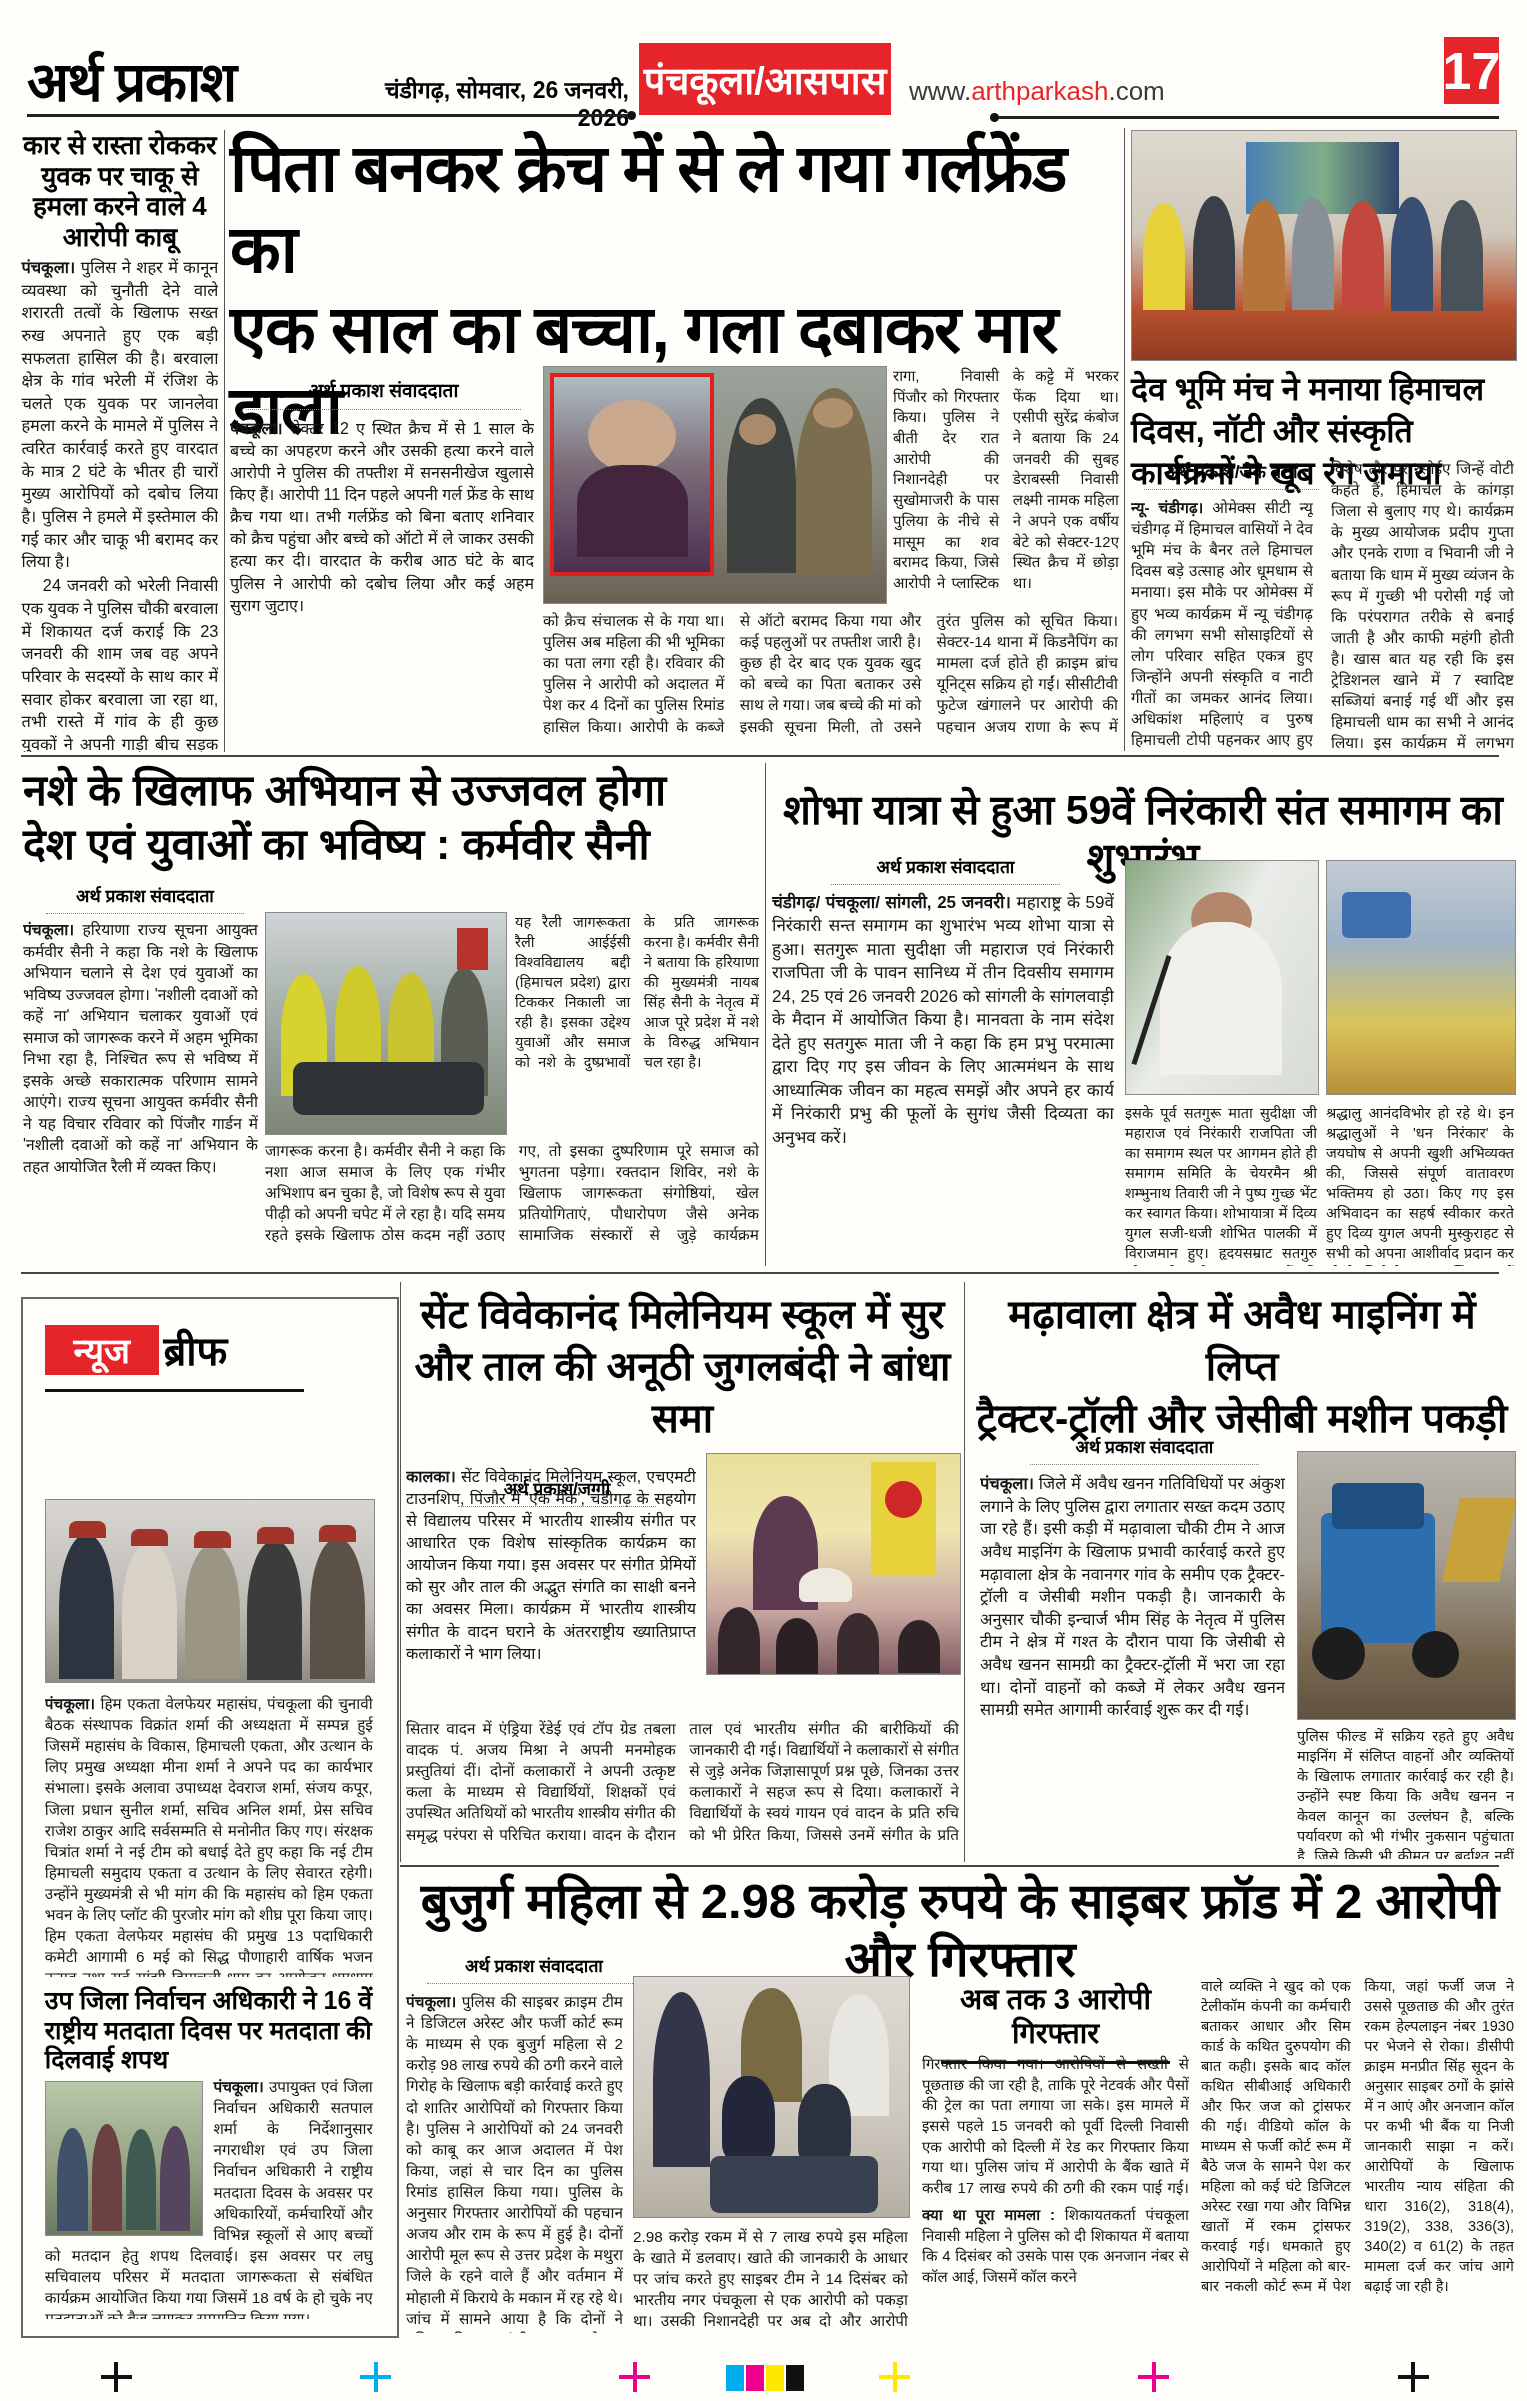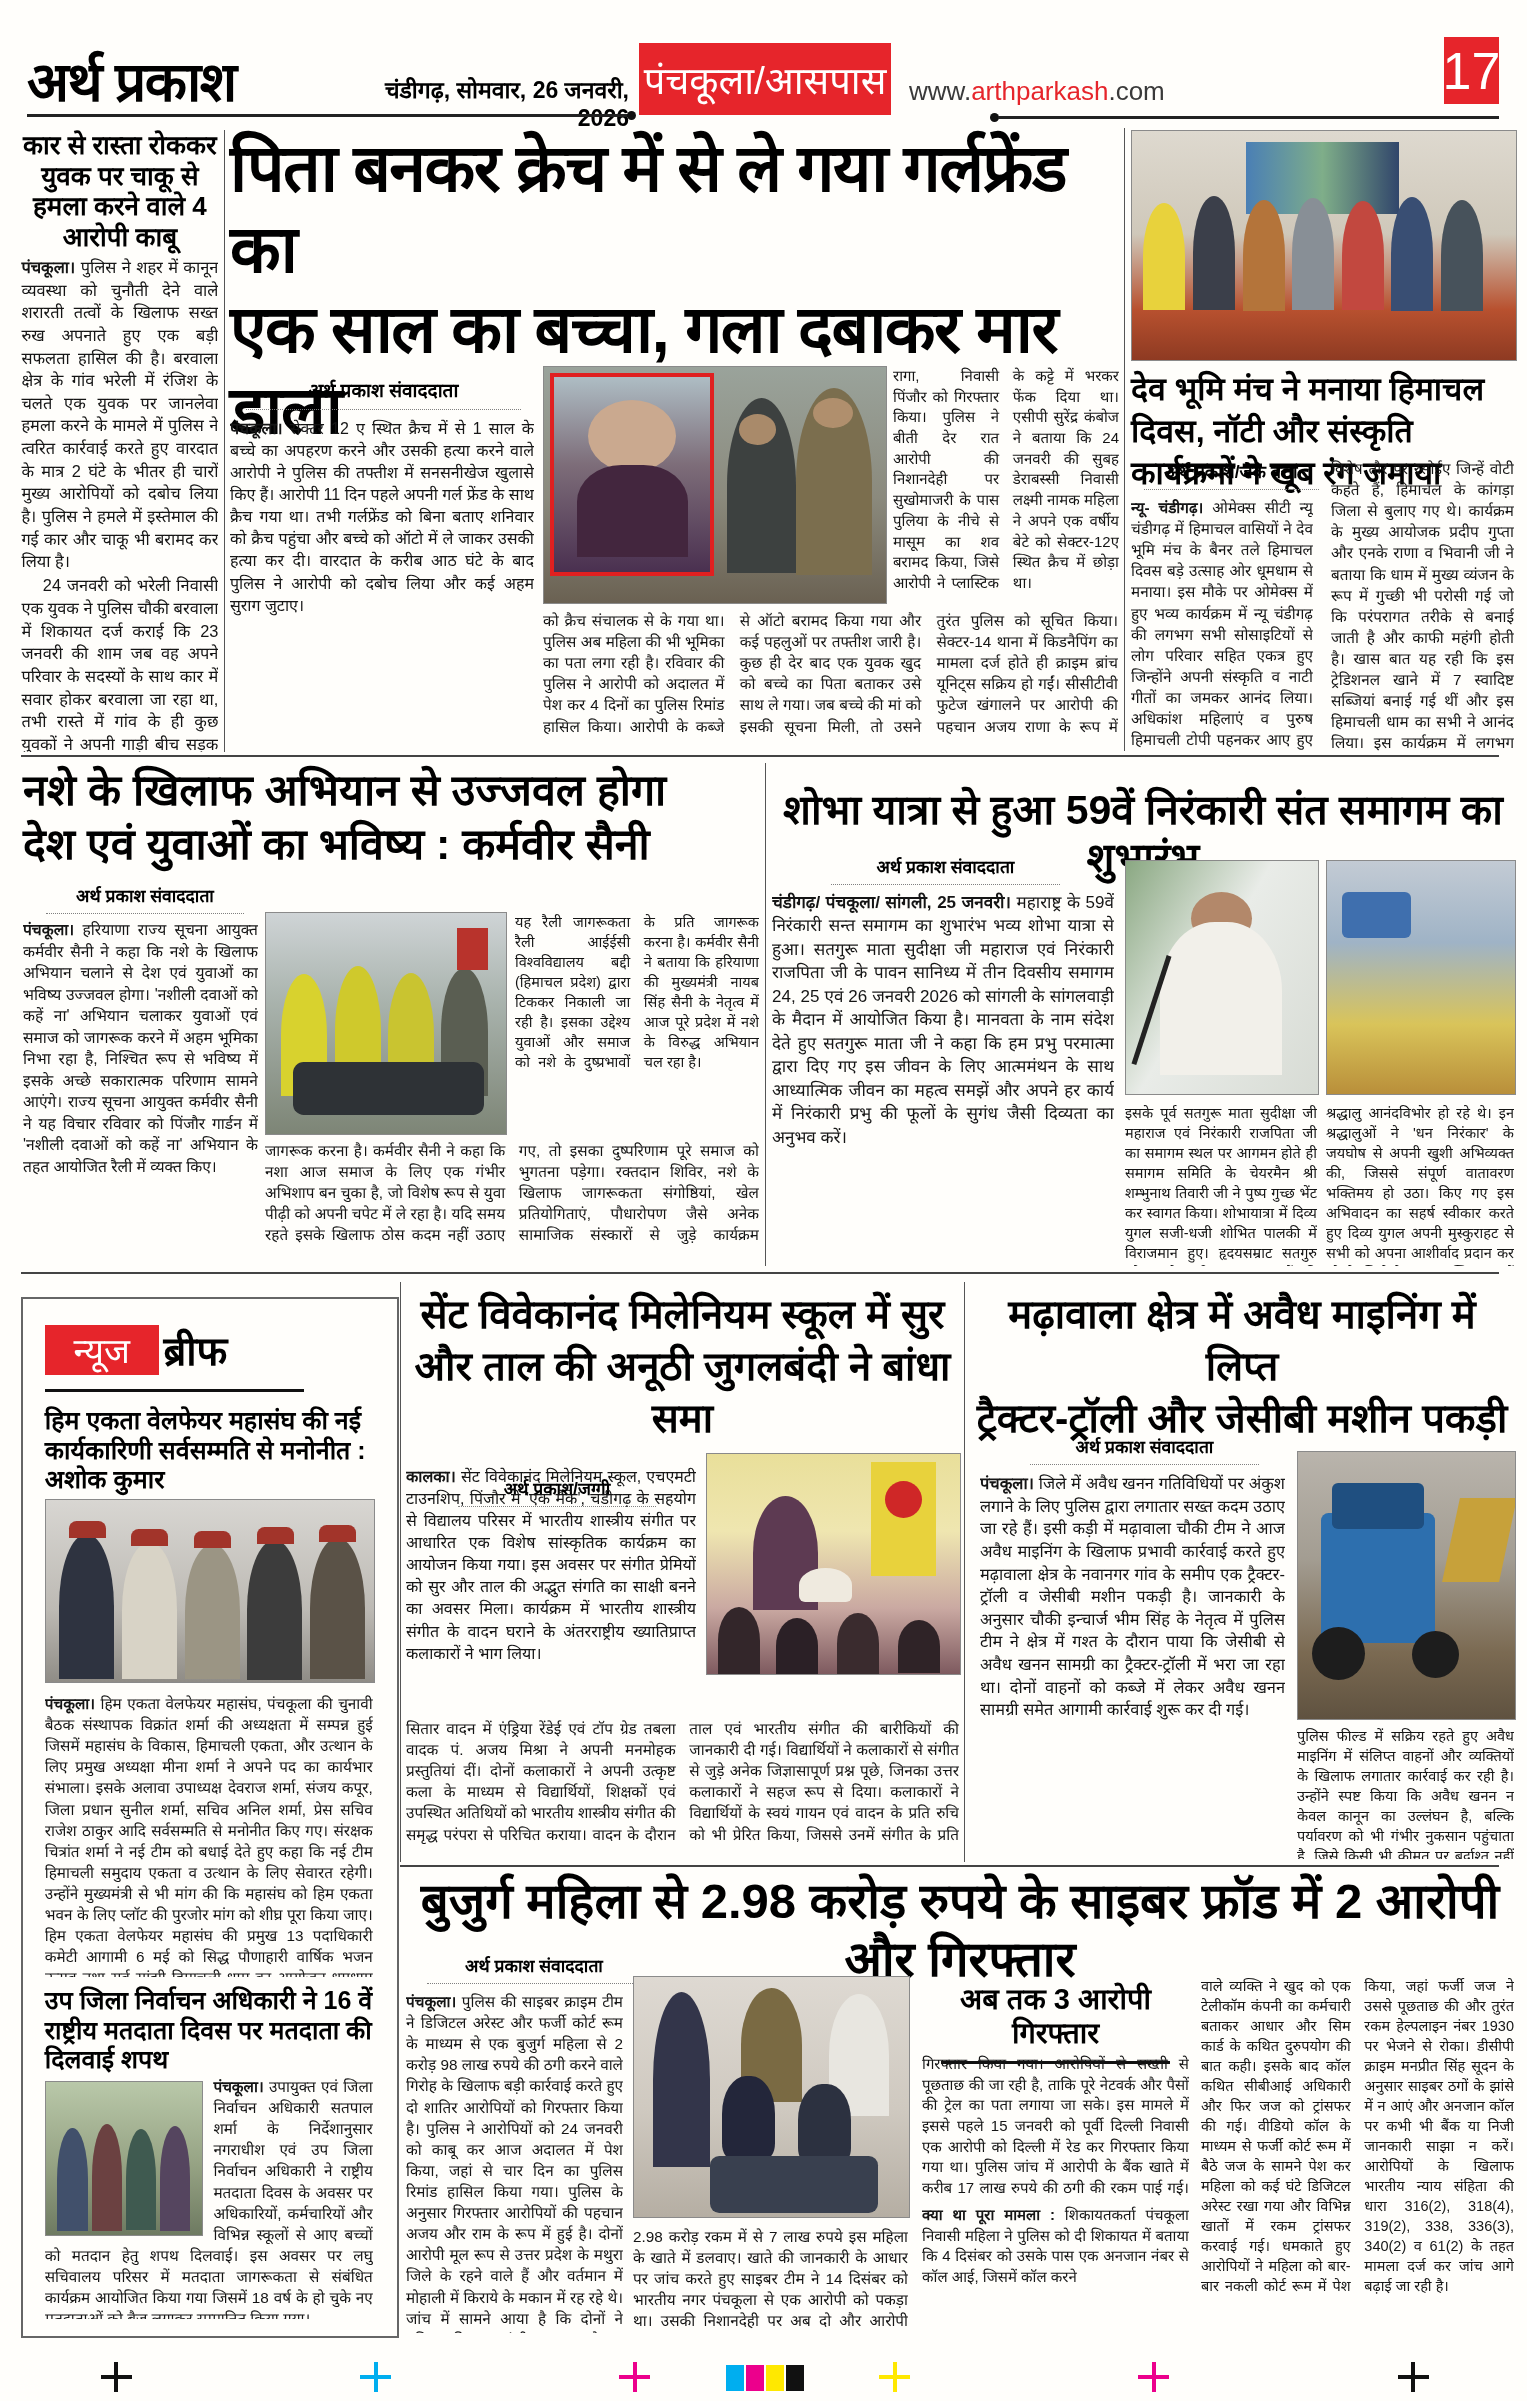--- a/index.html
+++ b/index.html
@@ -13,21 +13,21 @@
   .body p+p{text-indent:21.4px;}
   .lead{font-weight:bold;}
   .byline{font-weight:bold;text-align:center;font-size:19px;color:#000;
           padding-bottom:6.1px;border-bottom:1.5px dotted #808080;overflow:hidden;white-space:nowrap;}
   .vrule{position:absolute;width:0.8px;background:#555;}
   .hrule{position:absolute;height:1.5px;background:#222;}
   .photo{position:absolute;overflow:hidden;border:0.8px solid #8a8a8a;}
   .cols2{column-count:2;column-gap:13.7px;}
   .cols3{column-count:3;column-gap:15.3px;}
   .dot{position:absolute;width:9.2px;height:9.2px;border-radius:50%;background:#111;}
-  .redbox{background:#e6252b;color:#fff;display:flex;align-items:center;justify-content:center;font-weight:normal;}
+  .redbox{background:#e6252b;color:#fff;display:flex;align-items:center;justify-content:center;font-weight:bold;}
   .crossbar{position:absolute;}
   .figure{position:absolute;border-radius:50% 50% 0 0;}
 </style>
 </head>
 <body>
 
 <div id="page">
 
   <div class="abs" style="left:27px;top:42px;width:328px;height:69px;">
     <span style="font-size:55px;font-weight:900;letter-spacing:-1.5px;color:#000;">अर्थ प्रकाश</span>
@@ -150,23 +150,20 @@
   </div>
 
   <div class="hrule" style="left:21.4px;top:1272px;width:1478px;height:1.5px;background:#444;"></div>
 
   <div class="abs" style="left:21.4px;top:1297px;width:374px;height:1037px;border:2.3px solid #666;background:#fffefb;">
     <div style="position:absolute;left:21.4px;top:23px;display:flex;align-items:center;">
       <span class="redbox" style="width:114px;height:50px;font-size:35px;">न्यूज</span>
       <span style="font-size:40px;font-weight:900;color:#000;margin-left:4.6px;">ब्रीफ</span>
     </div>
     <div style="position:absolute;left:21.4px;top:90px;width:259px;height:3.1px;background:#111;"></div>
-    <div class="hl" style="position:absolute;left:21.4px;top:107px;width:328px;font-size:25px;">
-      <span>हिम एकता वेलफेयर महासंघ की नई कार्यकारिणी सर्वसम्मति से मनोनीत : अशोक कुमार</span>
-    </div>
     <div class="photo" style="left:21.4px;top:200px;width:328px;height:182px;background:linear-gradient(180deg,#d8d6d2 0%,#bdbab4 60%,#8f8c86 100%);">
       <div class="figure" style="left:13.7px;top:34px;width:55px;height:145px;background:#2e3340;"></div>
       <div class="figure" style="left:76px;top:42px;width:55px;height:137px;background:#d8d3c6;"></div>
       <div class="figure" style="left:139px;top:44px;width:55px;height:135px;background:#9b9584;"></div>
       <div class="figure" style="left:201px;top:40px;width:55px;height:140px;background:#3c3c3c;"></div>
       <div class="figure" style="left:264px;top:38px;width:55px;height:141px;background:#5a5247;"></div>
       <div style="position:absolute;left:23px;top:21.4px;width:37px;height:17px;border-radius:7.6px 7.6px 0 0;background:#a2342a;"></div>
       <div style="position:absolute;left:85px;top:29px;width:37px;height:17px;border-radius:7.6px 7.6px 0 0;background:#a2342a;"></div>
       <div style="position:absolute;left:148px;top:30.5px;width:37px;height:17px;border-radius:7.6px 7.6px 0 0;background:#a2342a;"></div>
       <div style="position:absolute;left:211px;top:27px;width:37px;height:17px;border-radius:7.6px 7.6px 0 0;background:#a2342a;"></div>

